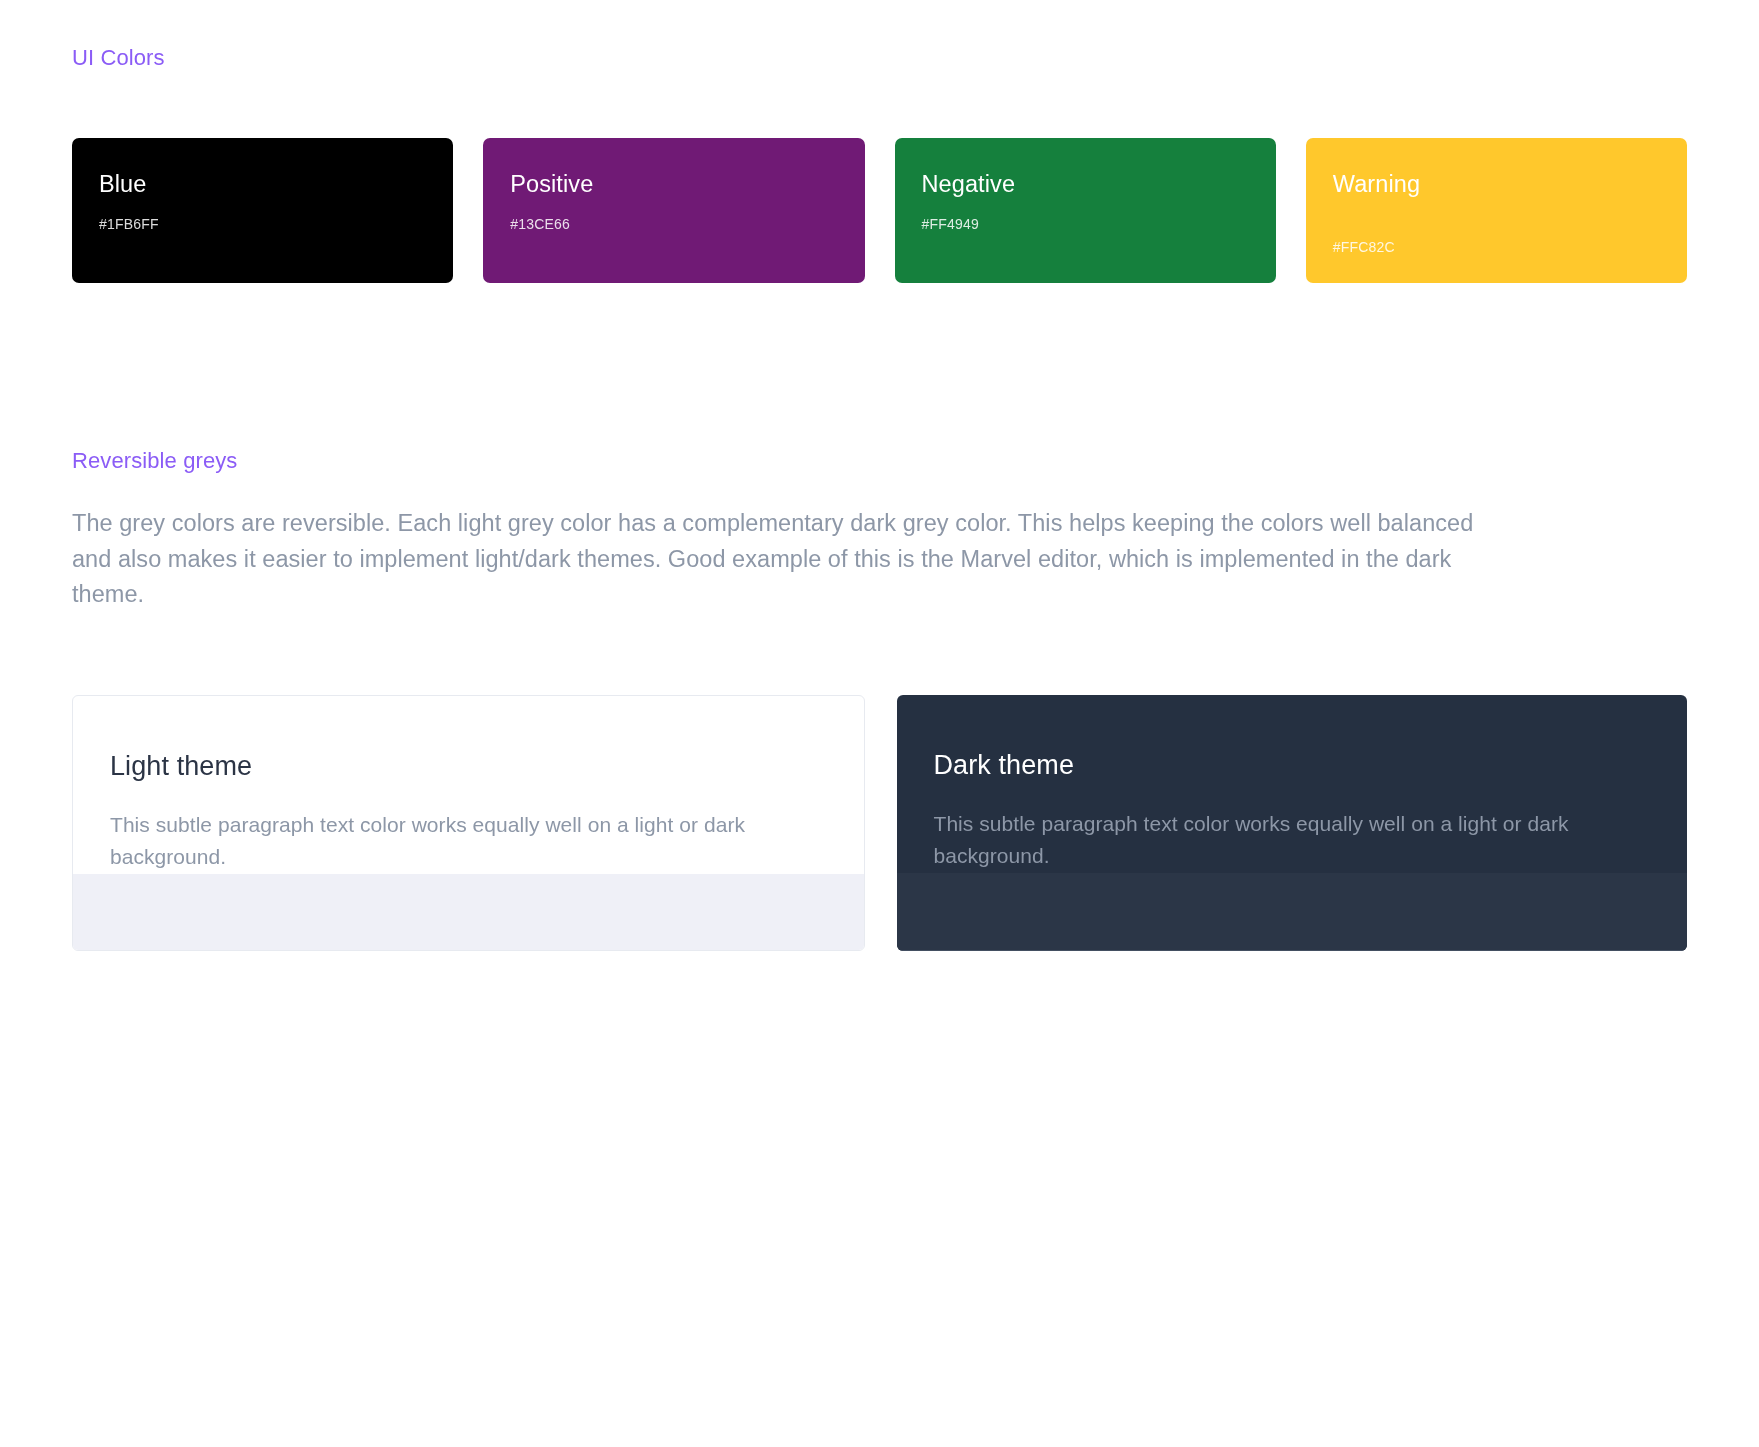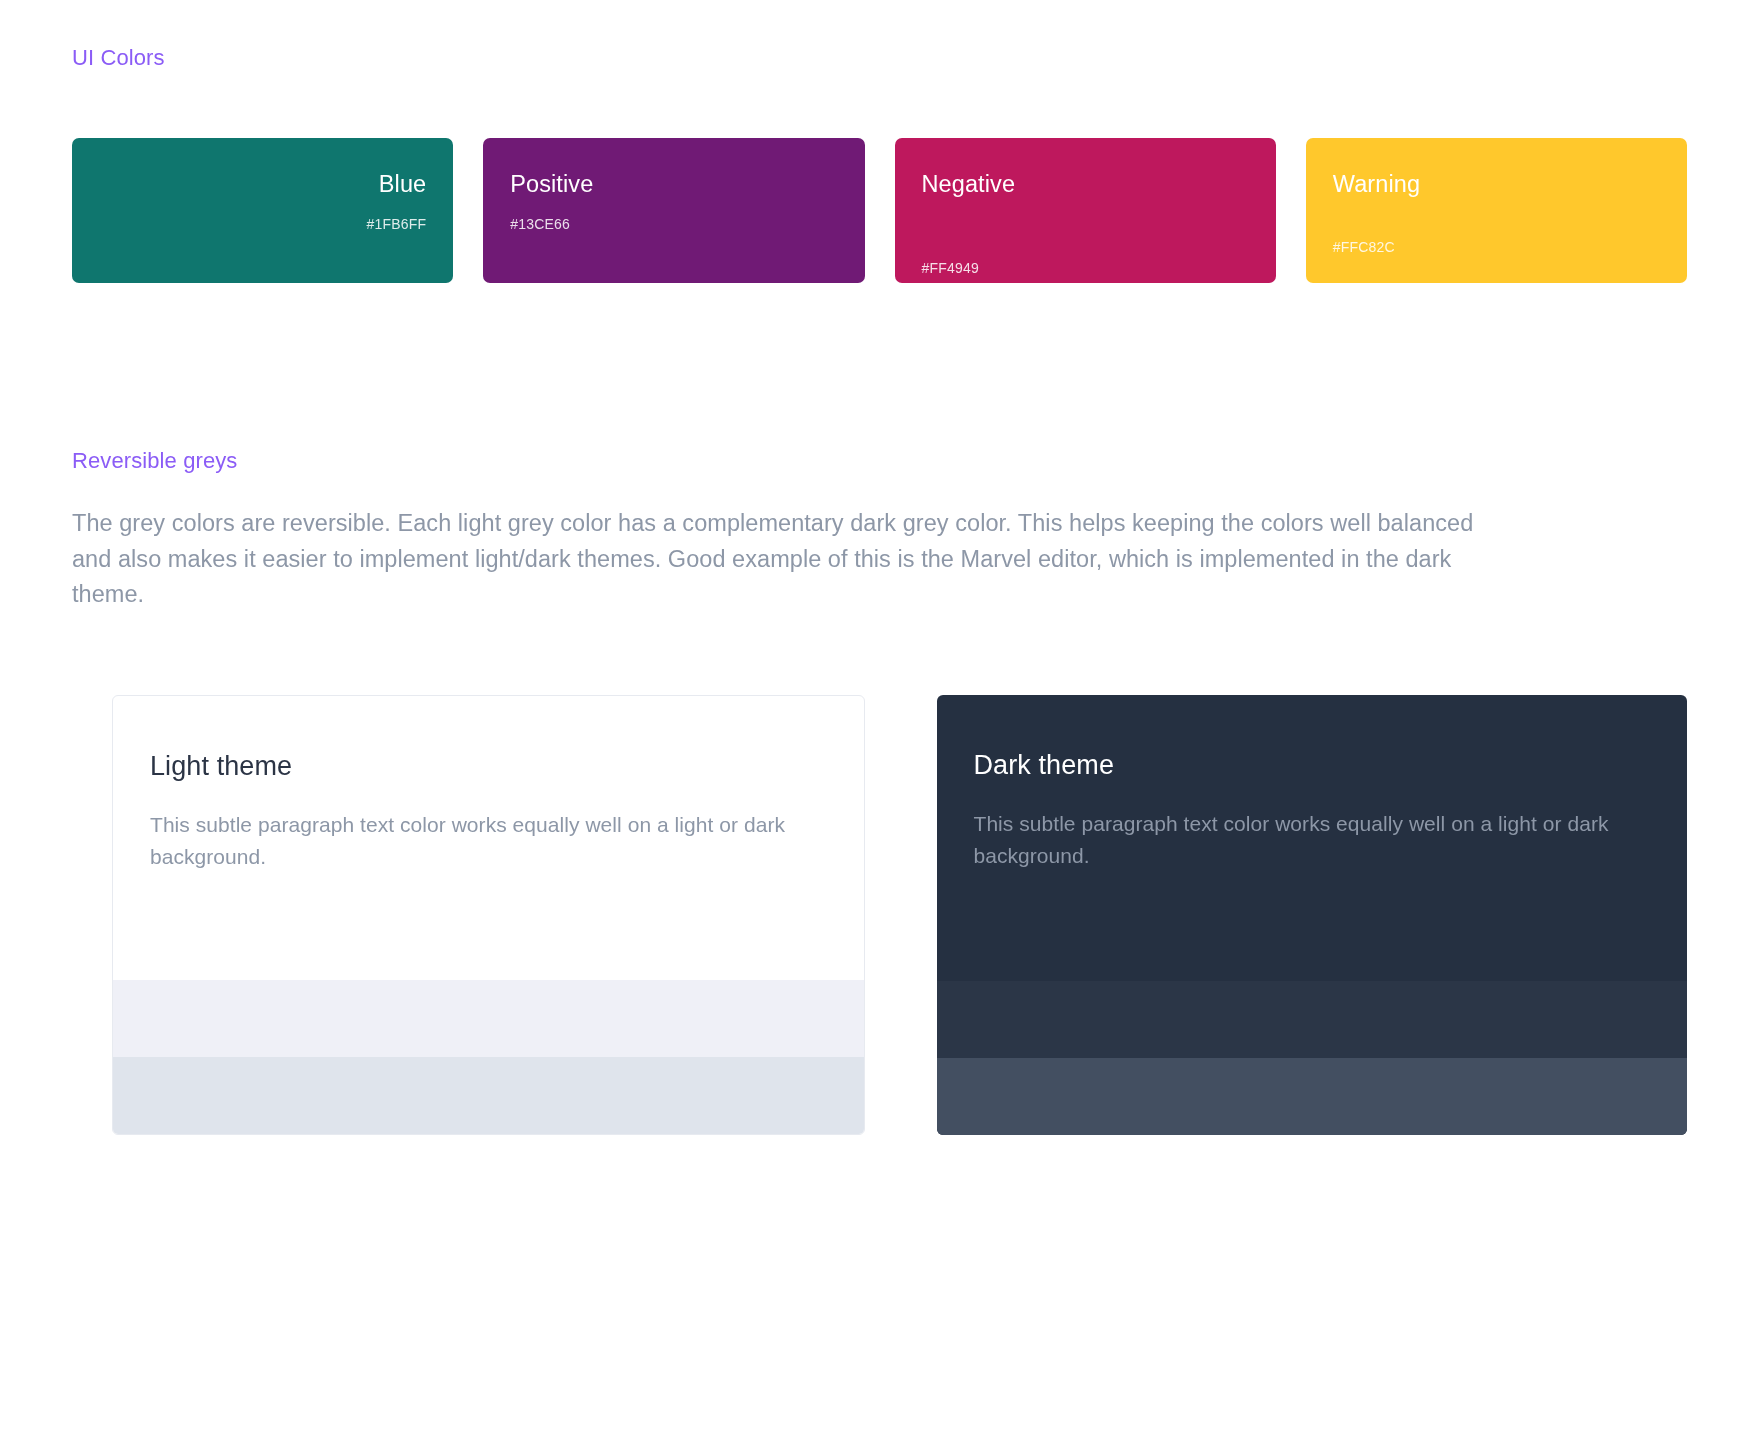--- a/index.html
+++ b/index.html
@@ -84,22 +84,21 @@
     gap: 32px;
     margin-top: 82px;
   }
 
   .theme-card {
     flex: 1 1 0;
     border-radius: 6px;
     overflow: hidden;
     display: flex;
     flex-direction: column;
-    height: 440px;
-    margin-left: 40px;
+    height: 256px;
   }
 
   .theme-card-body {
     flex: 1 1 auto;
     padding: 54px 37px 0 37px;
   }
 
   .theme-card-title {
     font-size: 27px;
     font-weight: 400;
@@ -140,31 +139,31 @@
 
 <div class="page">
 
   <section id="ui-colors-section">
 
     <h2 class="section-title">UI Colors</h2>
 
 
     <div class="swatch-row">
 
-      <div class="swatch" id="swatch-blue" style="background: #0f766e; text-align: right;">
+      <div class="swatch" id="swatch-blue" style="background: #000000;">
         <span class="swatch-name">Blue</span>
         <span class="swatch-hex">#1FB6FF</span>
       </div>
 
       <div class="swatch" id="swatch-positive" style="background: #701a75;">
         <span class="swatch-name">Positive</span>
         <span class="swatch-hex">#13CE66</span>
       </div>
 
-      <div class="swatch" id="swatch-negative" style="background: #be185d; gap: 44px;">
+      <div class="swatch" id="swatch-negative" style="background: #15803d;">
         <span class="swatch-name">Negative</span>
         <span class="swatch-hex">#FF4949</span>
       </div>
 
       <div class="swatch" id="swatch-warning" style="background: rgb(255, 200, 44); gap: 23px;">
         <span class="swatch-name">Warning</span>
         <span class="swatch-hex">#FFC82C</span>
       </div>
 
     </div>

